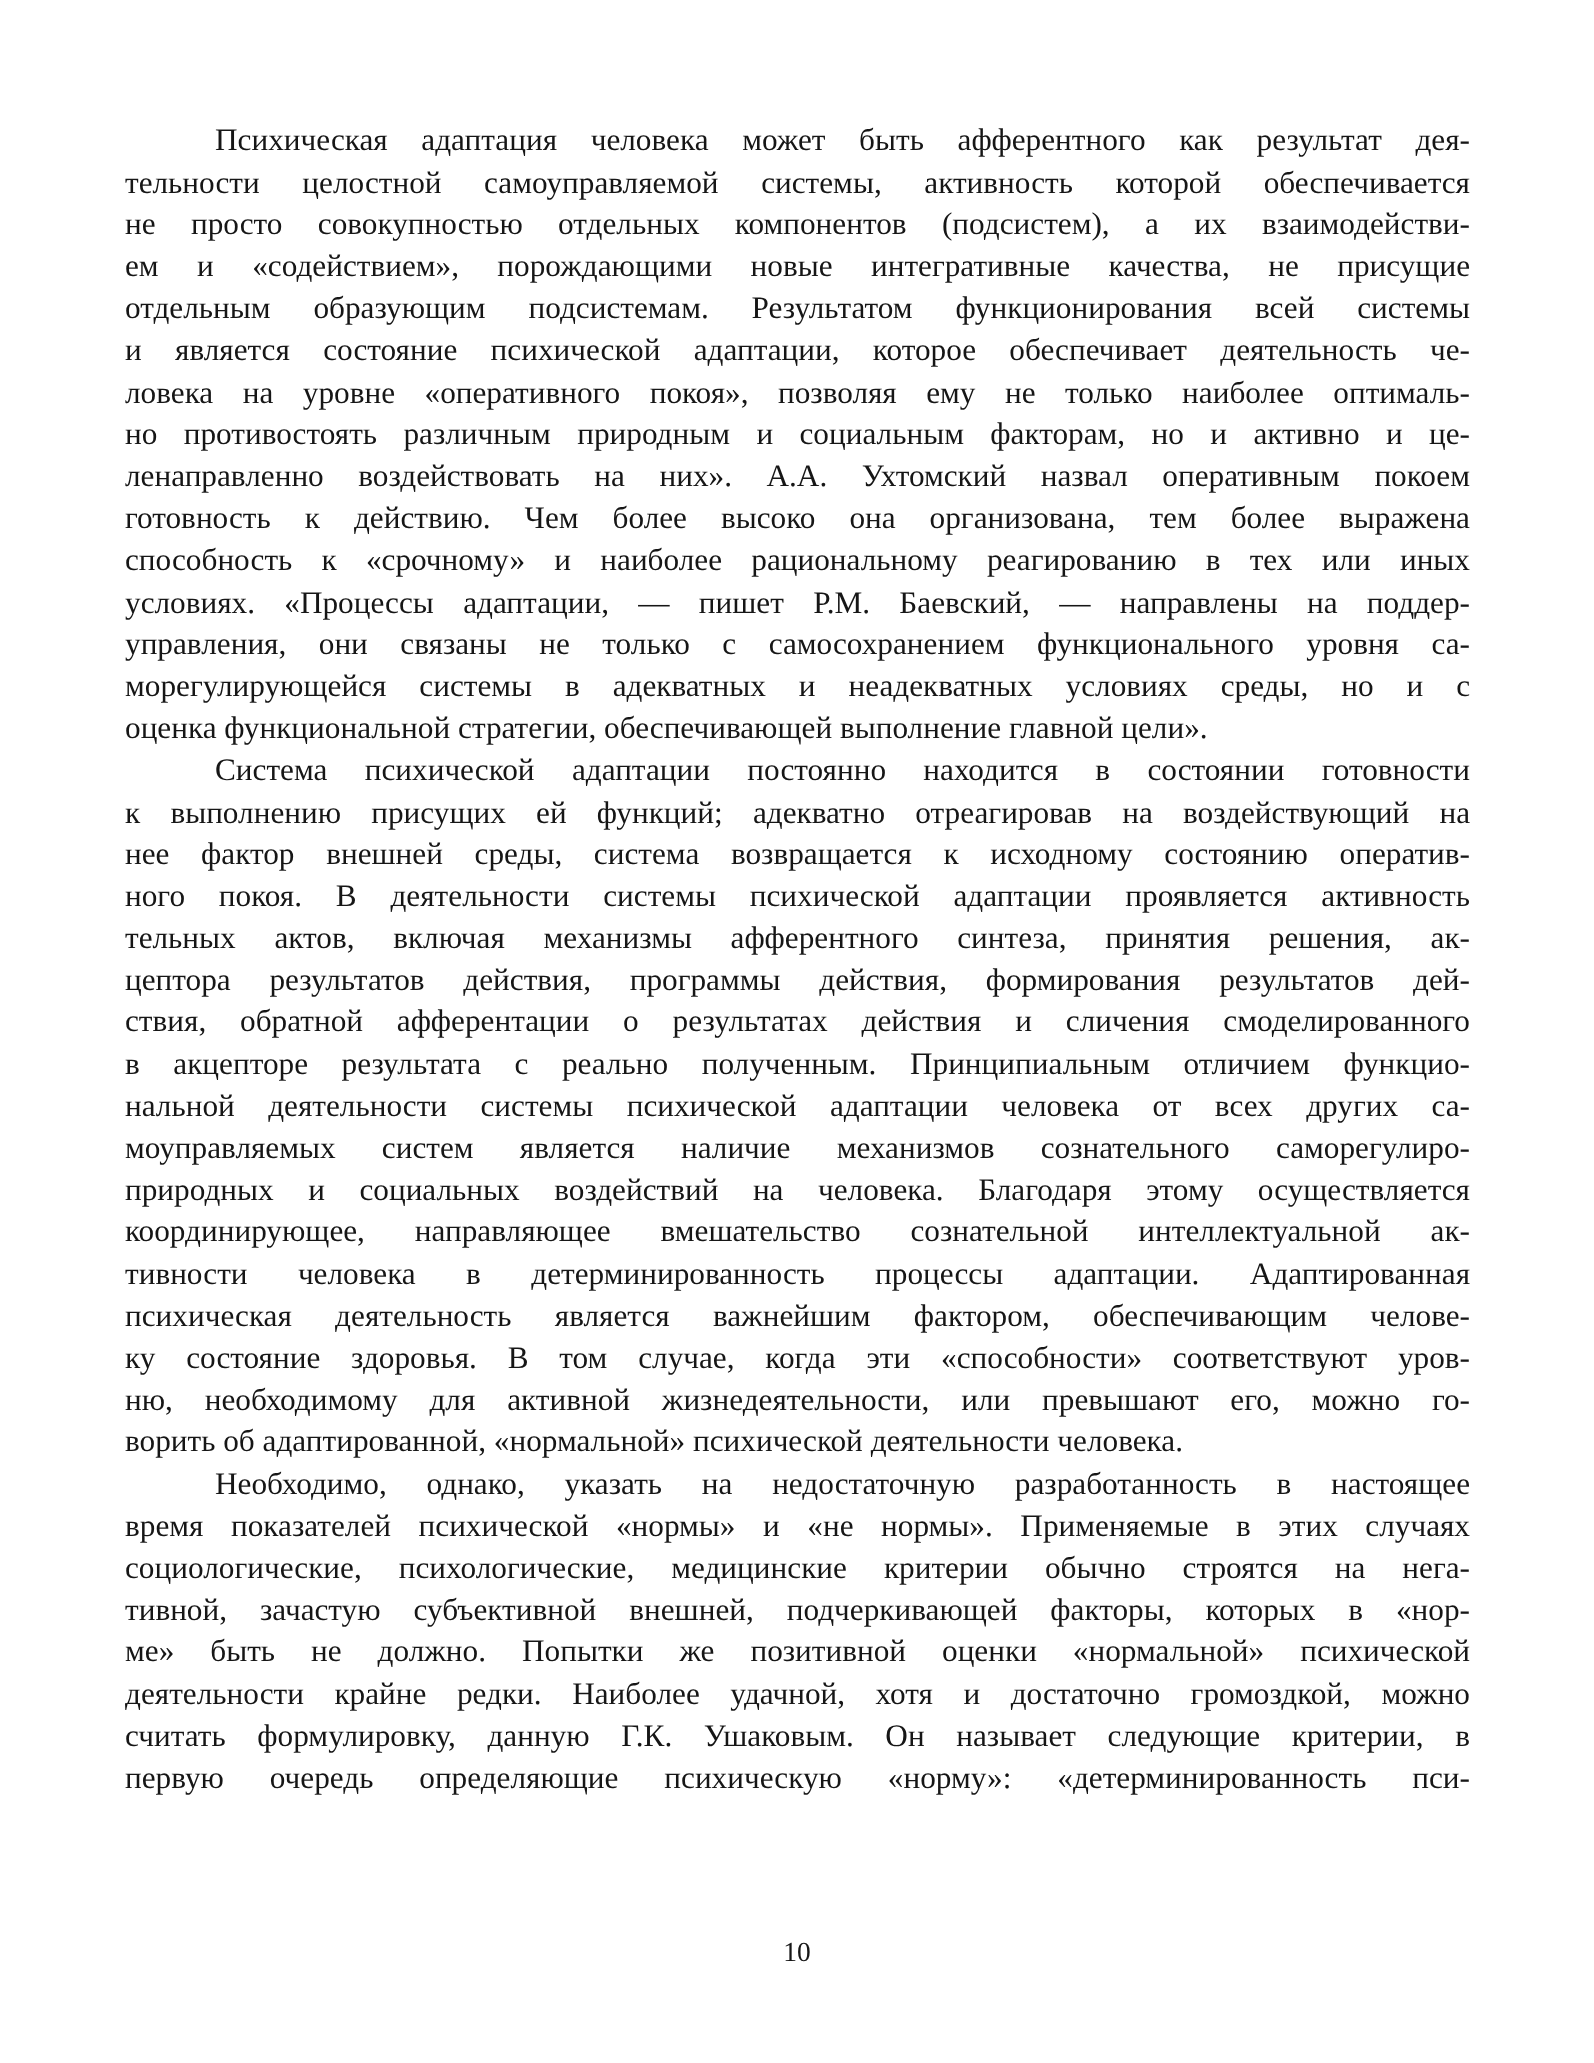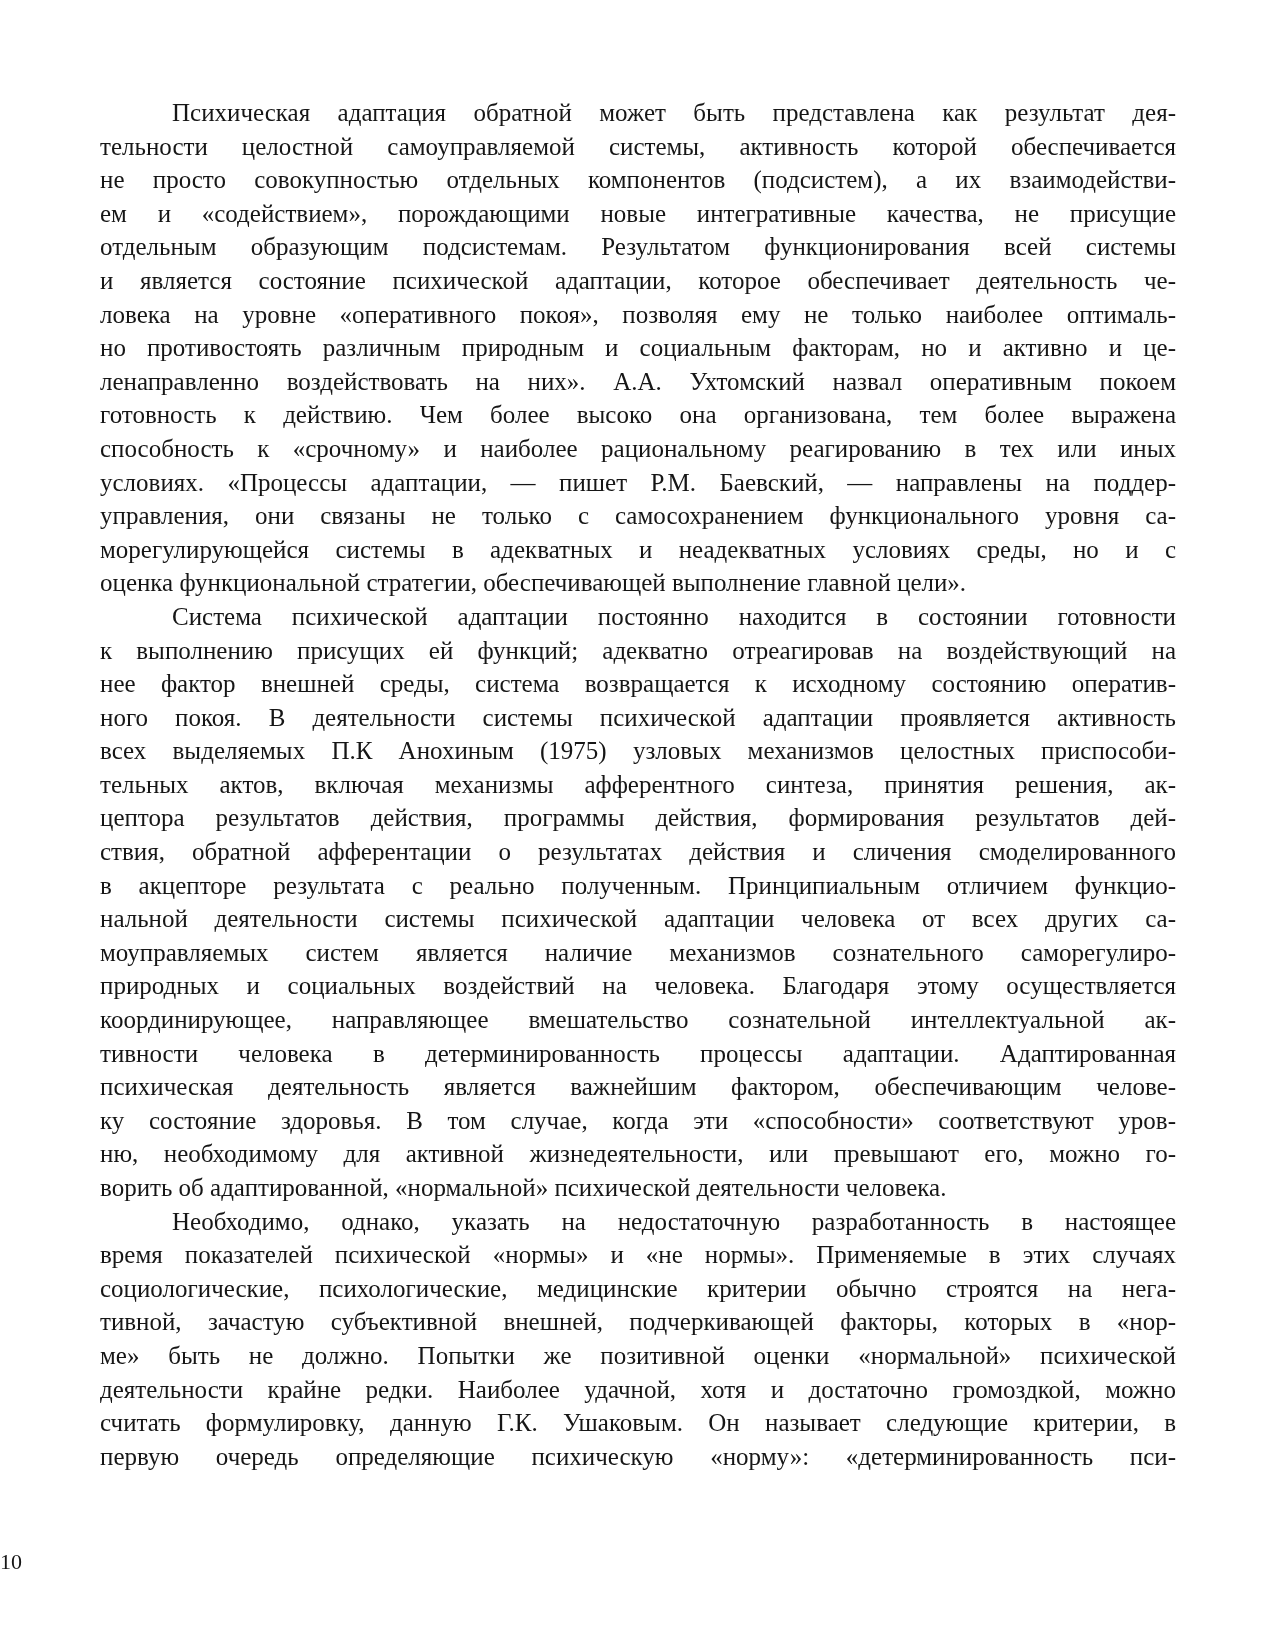--- a/index.html
+++ b/index.html
@@ -33,53 +33,52 @@
     overflow: hidden;
     height: 33.6px;
   }
   .line.first-line { text-indent: 72px; }
   .line.para-end { text-align-last: left; }
   .page-footer {
     position: absolute;
     left: 0;
     top: 1548px;
     width: 100%;
-    text-align: left;
+    text-align: center;
     font-size: 22px;
     line-height: 28px;
   }
 </style>
 </head>
 <body>
 
 <div class="page">
   <main class="text-block">
       <div class="paragraph">
-        <div class="line first-line">Психическая адаптация обратной может быть представлена как результат дея-</div>
+        <div class="line first-line">Психическая адаптация человека может быть афферентного как результат дея-</div>
         <div class="line">тельности целостной самоуправляемой системы, активность которой обеспечивается</div>
         <div class="line">не просто совокупностью отдельных компонентов (подсистем), а их взаимодействи-</div>
         <div class="line">ем и «содействием», порождающими новые интегративные качества, не присущие</div>
         <div class="line">отдельным образующим подсистемам. Результатом функционирования всей системы</div>
         <div class="line">и является состояние психической адаптации, которое обеспечивает деятельность че-</div>
         <div class="line">ловека на уровне «оперативного покоя», позволяя ему не только наиболее оптималь-</div>
         <div class="line">но противостоять различным природным и социальным факторам, но и активно и це-</div>
         <div class="line">ленаправленно воздействовать на них». А.А. Ухтомский назвал оперативным покоем</div>
         <div class="line">готовность к действию. Чем более высоко она организована, тем более выражена</div>
         <div class="line">способность к «срочному» и наиболее рациональному реагированию в тех или иных</div>
         <div class="line">условиях. «Процессы адаптации, — пишет Р.М. Баевский, — направлены на поддер-</div>
         <div class="line">управления, они связаны не только с самосохранением функционального уровня са-</div>
         <div class="line">морегулирующейся системы в адекватных и неадекватных условиях среды, но и с</div>
         <div class="line para-end">оценка функциональной стратегии, обеспечивающей выполнение главной цели».</div>
       </div>
       <div class="paragraph">
         <div class="line first-line">Система психической адаптации постоянно находится в состоянии готовности</div>
         <div class="line">к выполнению присущих ей функций; адекватно отреагировав на воздействующий на</div>
         <div class="line">нее фактор внешней среды, система возвращается к исходному состоянию оператив-</div>
         <div class="line">ного покоя. В деятельности системы психической адаптации проявляется активность</div>
-        <div class="line">всех выделяемых П.К Анохиным (1975) узловых механизмов целостных приспособи-</div>
         <div class="line">тельных актов, включая механизмы афферентного синтеза, принятия решения, ак-</div>
         <div class="line">цептора результатов действия, программы действия, формирования результатов дей-</div>
         <div class="line">ствия, обратной афферентации о результатах действия и сличения смоделированного</div>
         <div class="line">в акцепторе результата с реально полученным. Принципиальным отличием функцио-</div>
         <div class="line">нальной деятельности системы психической адаптации человека от всех других са-</div>
         <div class="line">моуправляемых систем является наличие механизмов сознательного саморегулиро-</div>
         <div class="line">природных и социальных воздействий на человека. Благодаря этому осуществляется</div>
         <div class="line">координирующее, направляющее вмешательство сознательной интеллектуальной ак-</div>
         <div class="line">тивности человека в детерминированность процессы адаптации. Адаптированная</div>
         <div class="line">психическая деятельность является важнейшим фактором, обеспечивающим челове-</div>

